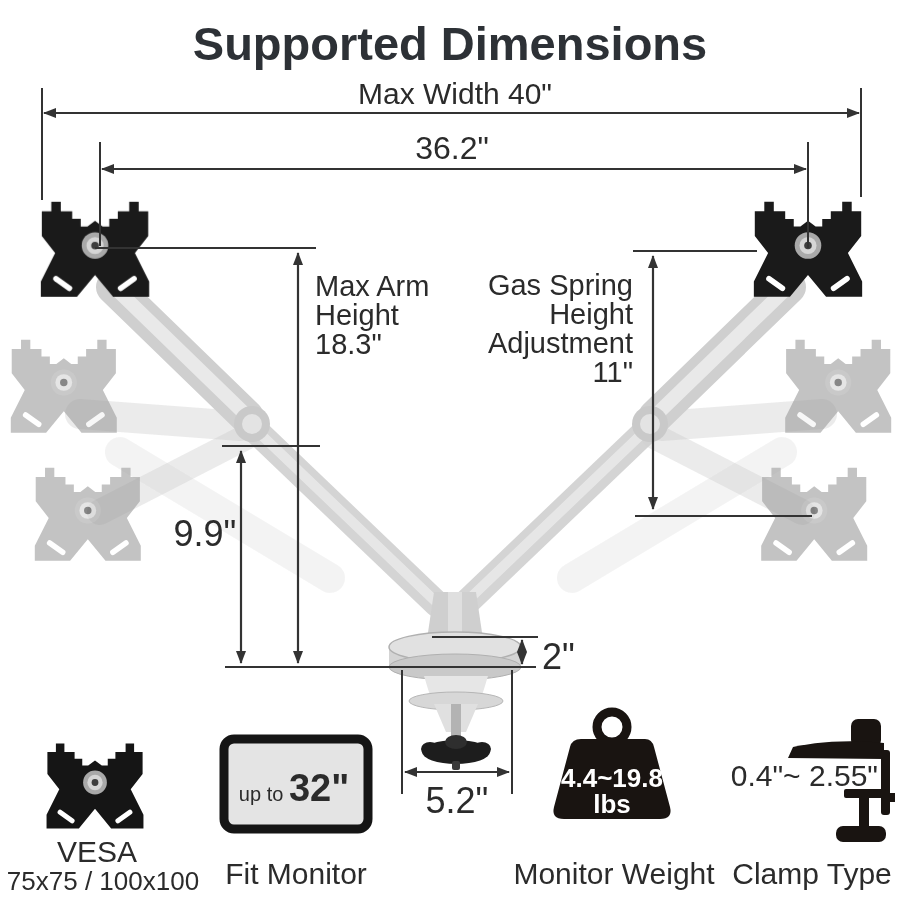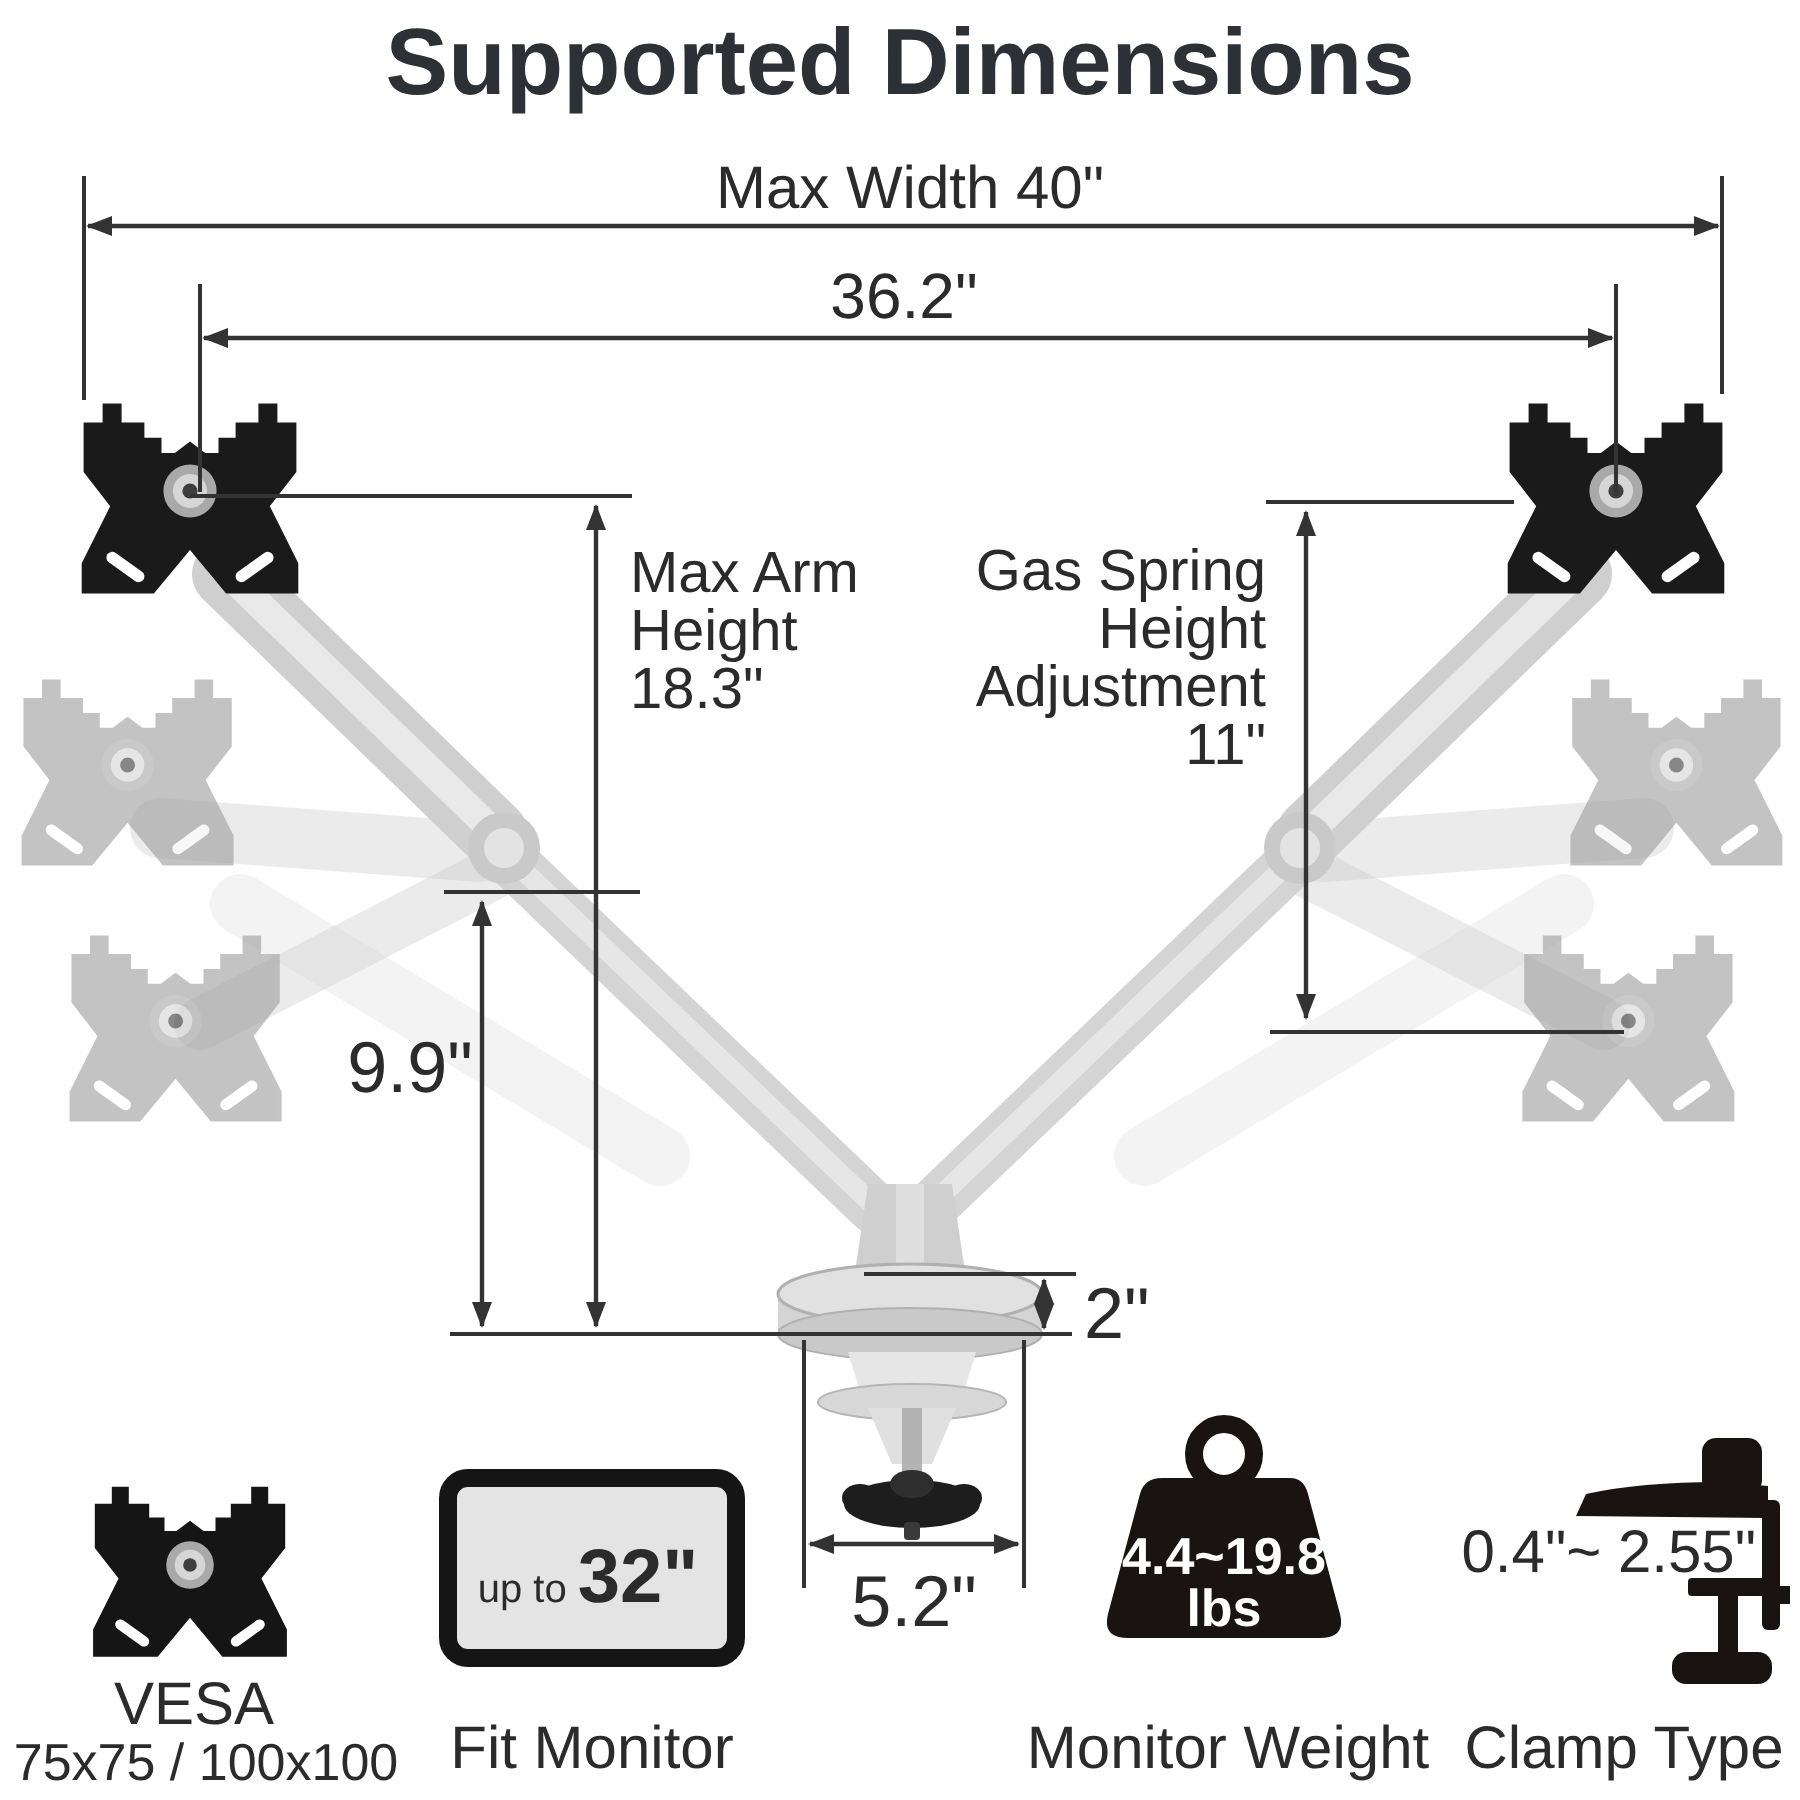--- a/index.html
+++ b/index.html
@@ -1,18 +1,18 @@
 <!DOCTYPE html>
 <html><head>
 <meta charset="utf-8">
 <style>
   html,body{margin:0;padding:0;background:#fff;}
   .canvas{position:relative;width:900px;height:900px;background:#fff;overflow:hidden;
           font-family:"Liberation Sans",sans-serif;}
-  .page-title{position:absolute;top:0;left:0;width:900px;text-align:center;
+  .page-title{position:absolute;top:13px;left:0;width:900px;text-align:center;
               font-size:47px;font-weight:bold;color:#2d3136;letter-spacing:0px;
               padding-top:3px;}
   svg{position:absolute;left:0;top:0;}
   .dim{stroke:#333;stroke-width:2.2;fill:none;}
   .dimthin{stroke:#333;stroke-width:2;fill:none;}
   text{fill:#2b2b2b;font-family:"Liberation Sans",sans-serif;}
   .t29{font-size:29px;}
   .t30{font-size:30px;}
   .t32{font-size:32px;}
   .t36{font-size:36px;}

